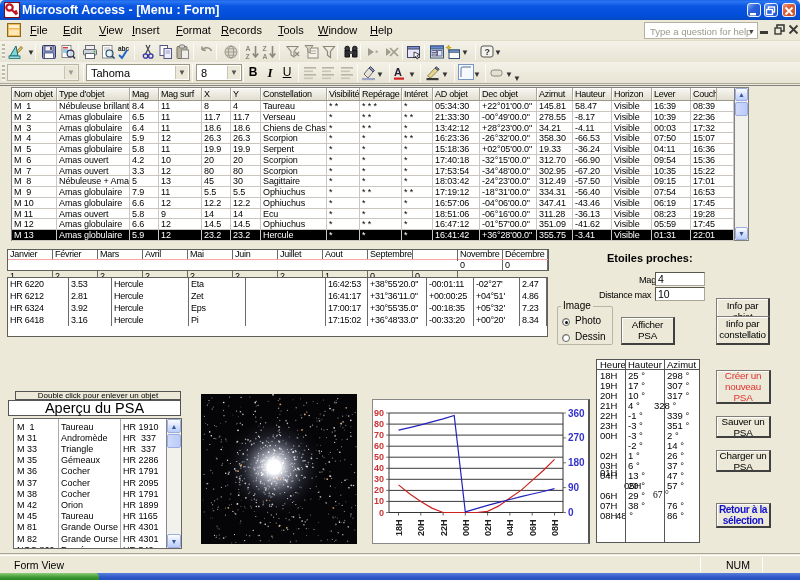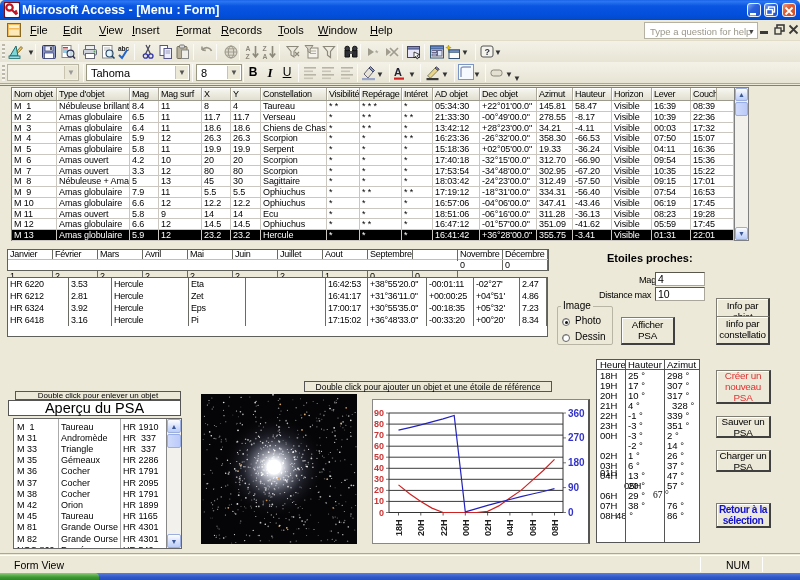--- a/index.html
+++ b/index.html
@@ -672,21 +672,20 @@
     <div class="btn" style="left:716px;top:274px;width:54px;height:29px;padding-top:2px;margin-top:24px;">Info par<br>objet</div>
     <div class="btn" style="left:716px;top:316px;width:54px;height:29px;padding-top:2px;">Iinfo par<br>constellatio</div>
     <div class="btn" style="left:621px;top:317px;width:54px;height:28px;padding-top:2px;">Afficher<br>PSA</div>
     <div class="abs" style="left:557px;top:306px;width:56px;height:39px;border:1px solid #b9b5a4;border-radius:2px;"></div>
 <div class="abs" style="left:561px;top:300px;background:#ece9d8;padding:0 2px;font-size:10px;">Image</div>
 <div class="abs" style="left:562px;top:318px;width:8px;height:8px;border-radius:50%;background:#fff;border:1px solid #666;box-shadow:inset 0.5px 0.5px 0 #999;"></div>
 <div class="abs" style="left:564.5px;top:320.5px;width:3px;height:3px;border-radius:50%;background:#111;"></div>
 <div class="abs" style="left:575px;top:315px;font-size:10px;">Photo</div>
 <div class="abs" style="left:562px;top:334px;width:8px;height:8px;border-radius:50%;background:#fff;border:1px solid #666;box-shadow:inset 0.5px 0.5px 0 #999;"></div>
 <div class="abs" style="left:575px;top:331px;font-size:10px;">Dessin</div>
-    <div class="abs" style="left:304px;top:381px;width:248px;height:11px;background:#ece9d8;border:1px solid #555;font-size:8.5px;text-align:center;line-height:10px;">Double click pour ajouter un objet et une étoile de référence</div>
     <div class="abs" style="left:15px;top:391px;width:166px;height:9px;background:#ece9d8;border:1px solid #555;font-size:8px;text-align:center;line-height:8px;">Double click pour enlever un objet</div>
     <div class="abs" style="left:8px;top:400px;width:173px;height:16px;background:#fff;border:1px solid #555;font-size:14.5px;text-align:center;line-height:15px;">Aperçu du PSA</div>
     <div class="abs" style="left:13px;top:418px;width:169px;height:131px;background:#fff;border:1px solid #666;overflow:hidden;font-size:9px;">
       <div style="position:absolute;left:0;top:2.5px;width:153px;height:11.2px;line-height:11px;">
         <span style="position:absolute;left:3px;">M&nbsp;&nbsp;1</span>
         <span style="position:absolute;left:47px;">Taureau</span>
         <span style="position:absolute;left:109px;">HR 1910</span>
       </div>
       <div style="position:absolute;left:0;top:13.7px;width:153px;height:11.2px;line-height:11px;">
         <span style="position:absolute;left:3px;">M&nbsp;31</span>
@@ -1540,21 +1539,21 @@
         <span style="position:absolute;left:70px;">307 °</span>
       </div>
       <div style="position:absolute;left:0;top:31px;width:100%;height:10px;line-height:9.5px;">
         <span style="position:absolute;left:3px;">20H</span>
         <span style="position:absolute;left:31px;">10 °</span>
         <span style="position:absolute;left:70px;">317 °</span>
       </div>
       <div style="position:absolute;left:0;top:41px;width:100%;height:10px;line-height:9.5px;">
         <span style="position:absolute;left:3px;">21H</span>
         <span style="position:absolute;left:31px;">4 °</span>
-        <span style="position:absolute;left:75px;">328 °</span>
+        <span style="position:absolute;left:57px;">328 °</span>
       </div>
       <div style="position:absolute;left:0;top:51px;width:100%;height:10px;line-height:9.5px;">
         <span style="position:absolute;left:3px;">22H</span>
         <span style="position:absolute;left:31px;">-1 °</span>
         <span style="position:absolute;left:70px;">339 °</span>
       </div>
       <div style="position:absolute;left:0;top:61px;width:100%;height:10px;line-height:9.5px;">
         <span style="position:absolute;left:3px;">23H</span>
         <span style="position:absolute;left:31px;">-3 °</span>
         <span style="position:absolute;left:70px;">351 °</span>

